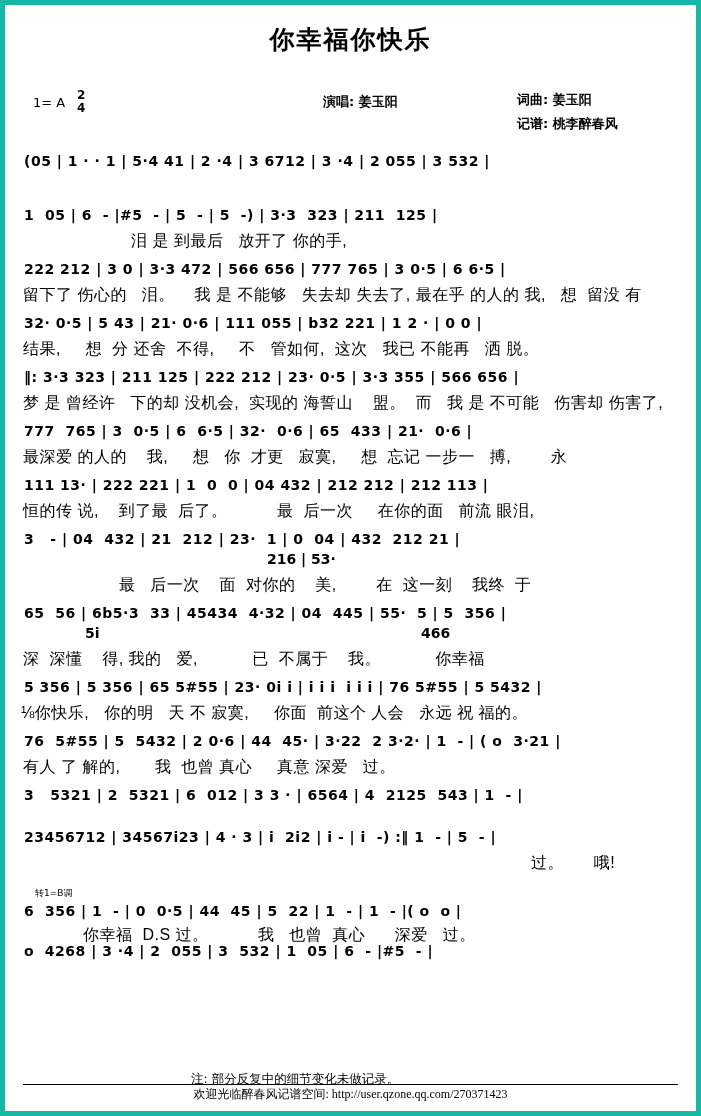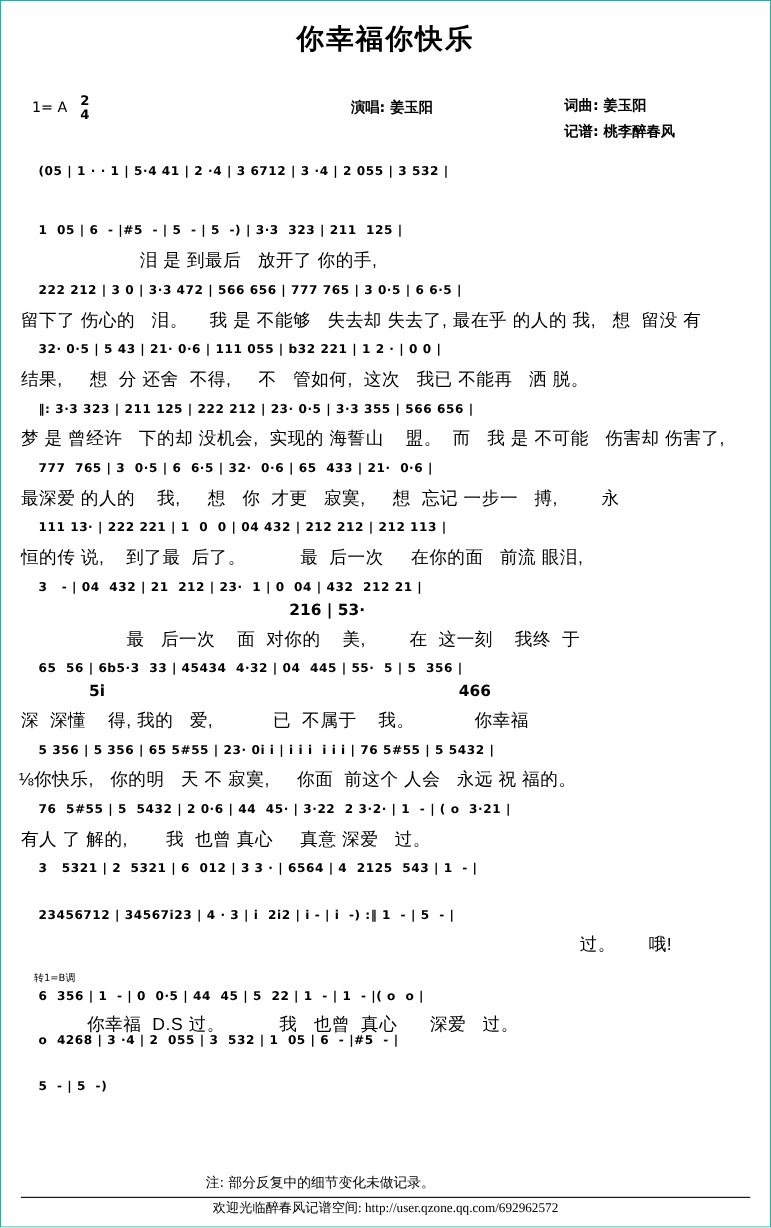--- a/index.html
+++ b/index.html
@@ -11,21 +11,21 @@
     width: 701px;
     height: 1116px;
     position: relative;
     font-family: "Liberation Serif", serif;
     color: #000;
     overflow: hidden;
   }
   .page {
     position: absolute;
     inset: 0;
-    border: 1px solid #14b8a6;
+    border: 5px solid #14b8a6;
     box-sizing: border-box;
   }
   .title {
     text-align: center;
     font-size: 25px;
     font-weight: bold;
     letter-spacing: 2px;
     margin-top: 18px;
     font-family: "DejaVu Sans", sans-serif;
   }
@@ -77,26 +77,26 @@
     position: relative;
     margin: 0 18px;
   }
   .line {
     position: relative;
     height: 54px;
   }
   .line.nolyric { height: 42px; }
   .notes {
     font-family: "DejaVu Sans", sans-serif;
-    font-size: 11px;
+    font-size: 14px;
     font-weight: bold;
     letter-spacing: 0.5px;
     white-space: pre;
     position: absolute;
-    left: 16px;
+    left: 1px;
     top: 4px;
   }
   .lyrics {
     font-family: Liberation Sans, sans-serif;
     font-size: 16px;
     white-space: pre;
     position: absolute;
     left: 0;
     top: 28px;
     letter-spacing: 0.5px;
@@ -230,23 +230,20 @@
     <div class="line" style="height:60px">
       <div class="tiny" style="left:12px;top:8px">转1=B调</div>
       <div class="notes" style="top:24px">6  356 | 1  - | 0  0·5 | 44  45 | 5  22 | 1  - | 1  - |( o  o |</div>
       <div class="lyrics" style="top:46px;left:60px">你幸福  D.S 过。          我   也曾  真心      深爱   过。</div>
     </div>
 
     <div class="line nolyric">
       <div class="notes">o  4268 | 3 ·4 | 2  055 | 3  532 | 1  05 | 6  - |#5  - |</div>
     </div>
 
-    <div class="line nolyric">
-      <div class="notes">5  - | 5  -)</div>
-    </div>
 
   </div>
 
   <div class="note">注: 部分反复中的细节变化未做记录。</div>
   <div class="hr"></div>
-  <div class="footer">欢迎光临醉春风记谱空间: http://user.qzone.qq.com/692962572</div>
+  <div class="footer">欢迎光临醉春风记谱空间: http://user.qzone.qq.com/270371423</div>
 
 </div>
 
 </body></html>

